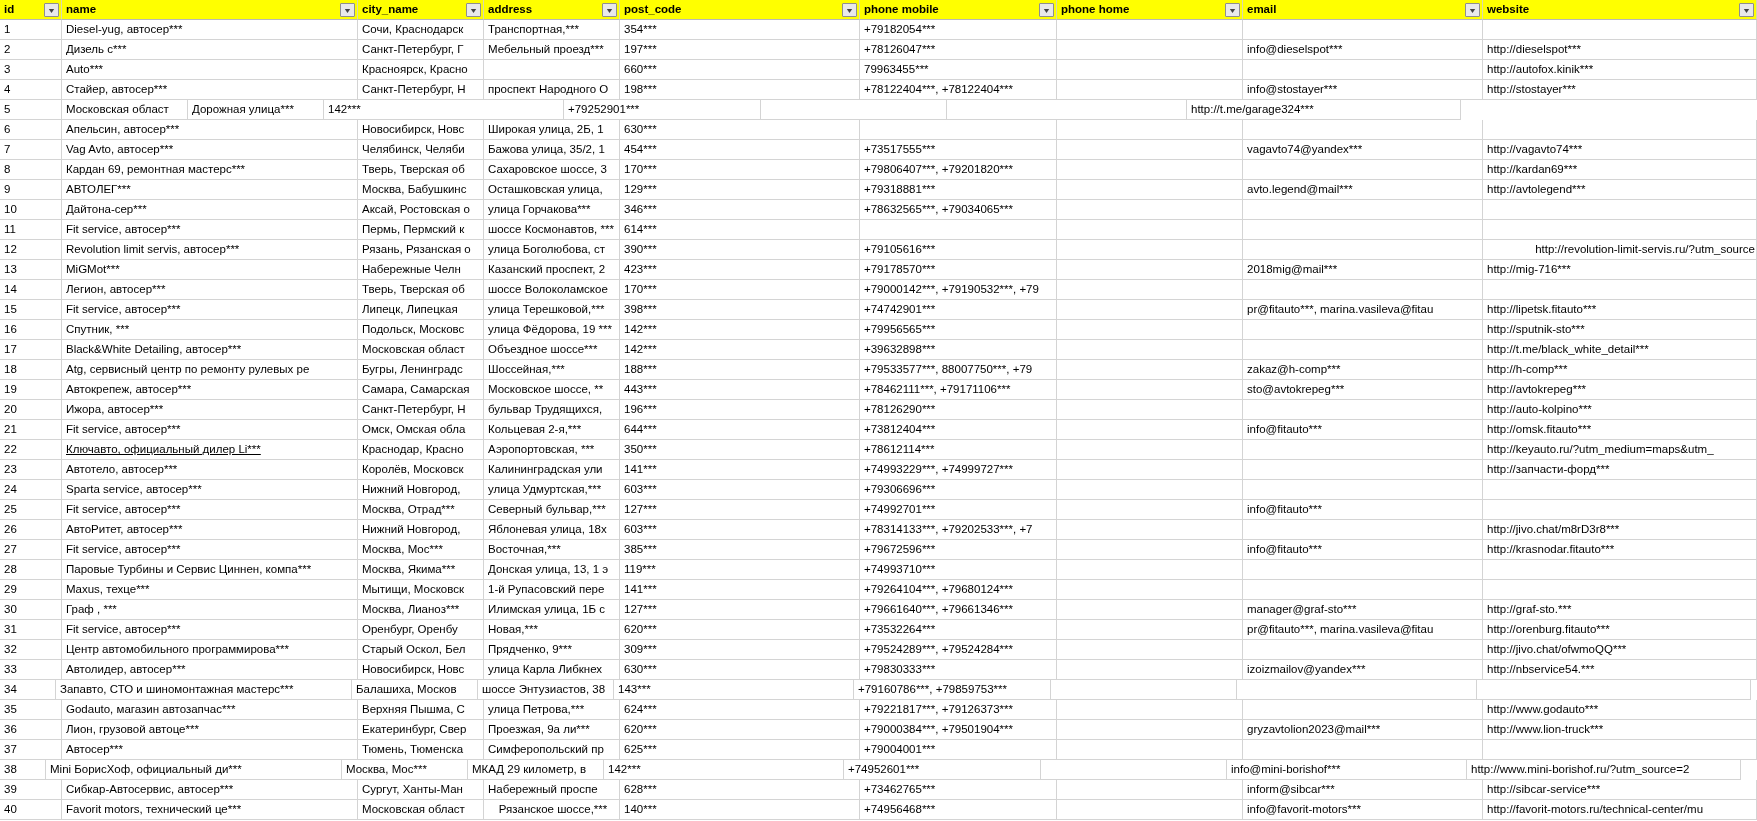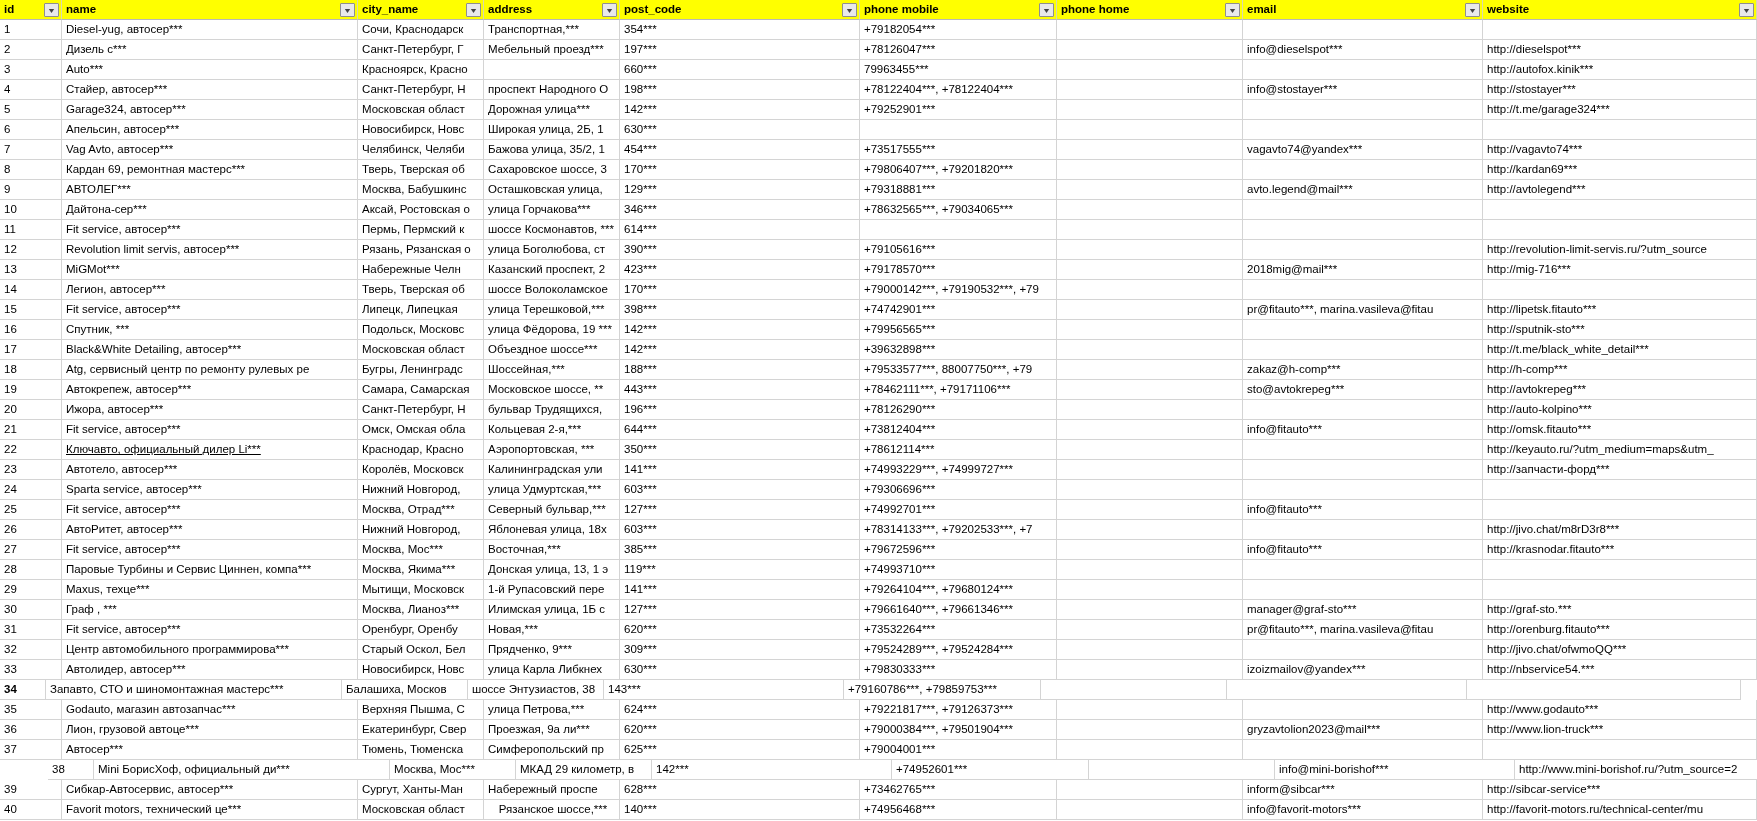--- a/index.html
+++ b/index.html
@@ -111,21 +111,20 @@
         <div class="cell" style="width: 126px;">Санкт-Петербург, Н</div>
         <div class="cell" style="width: 136px;">проспект Народного О</div>
         <div class="cell" style="width: 240px;">198***</div>
         <div class="cell" style="width: 197px;">+78122404***, +78122404***</div>
         <div class="cell" style="width: 186px;"></div>
         <div class="cell" style="width: 240px;">info@stostayer***</div>
         <div class="cell" style="width: 274px;">http://stostayer***</div>
       </div>
       <div class="row">
         <div class="cell" style="width: 62px;">5</div>
-        <div class="cell" style="width: 296px;">Garage324, автосер***</div>
         <div class="cell" style="width: 126px;">Московская област</div>
         <div class="cell" style="width: 136px;">Дорожная улица***</div>
         <div class="cell" style="width: 240px;">142***</div>
         <div class="cell" style="width: 197px;">+79252901***</div>
         <div class="cell" style="width: 186px;"></div>
         <div class="cell" style="width: 240px;"></div>
         <div class="cell" style="width: 274px;">http://t.me/garage324***</div>
       </div>
       <div class="row">
         <div class="cell" style="width: 62px;">6</div>
@@ -195,21 +194,21 @@
       </div>
       <div class="row">
         <div class="cell" style="width: 62px;">12</div>
         <div class="cell" style="width: 296px;">Revolution limit servis, автосер***</div>
         <div class="cell" style="width: 126px;">Рязань, Рязанская о</div>
         <div class="cell" style="width: 136px;">улица Боголюбова, ст</div>
         <div class="cell" style="width: 240px;">390***</div>
         <div class="cell" style="width: 197px;">+79105616***</div>
         <div class="cell" style="width: 186px;"></div>
         <div class="cell" style="width: 240px;"></div>
-        <div class="cell" style="width: 274px;">http://revolution-limit-servis.ru/?utm_source</div>
+        <div class="cell" style="width: 274px; text-align: right;">http://revolution-limit-servis.ru/?utm_source</div>
       </div>
       <div class="row">
         <div class="cell" style="width: 62px;">13</div>
         <div class="cell" style="width: 296px;">MiGMot***</div>
         <div class="cell" style="width: 126px;">Набережные Челн</div>
         <div class="cell" style="width: 136px;">Казанский проспект, 2</div>
         <div class="cell" style="width: 240px;">423***</div>
         <div class="cell" style="width: 197px;">+79178570***</div>
         <div class="cell" style="width: 186px;"></div>
         <div class="cell" style="width: 240px;">2018mig@mail***</div>
@@ -429,21 +428,21 @@
         <div class="cell" style="width: 296px;">Автолидер, автосер***</div>
         <div class="cell" style="width: 126px;">Новосибирск, Новс</div>
         <div class="cell" style="width: 136px;">улица Карла Либкнех</div>
         <div class="cell" style="width: 240px;">630***</div>
         <div class="cell" style="width: 197px;">+79830333***</div>
         <div class="cell" style="width: 186px;"></div>
         <div class="cell" style="width: 240px;">izoizmailov@yandex***</div>
         <div class="cell" style="width: 274px;">http://nbservice54.***</div>
       </div>
       <div class="row">
-        <div class="cell" style="width: 46px; font-weight: bold;">34</div>
+        <div class="cell" style="width: 56px;">34</div>
         <div class="cell" style="width: 296px;">Запавто, СТО и шиномонтажная мастерс***</div>
         <div class="cell" style="width: 126px;">Балашиха, Москов</div>
         <div class="cell" style="width: 136px;">шоссе Энтузиастов, 38</div>
         <div class="cell" style="width: 240px;">143***</div>
         <div class="cell" style="width: 197px;">+79160786***, +79859753***</div>
         <div class="cell" style="width: 186px;"></div>
         <div class="cell" style="width: 240px;"></div>
         <div class="cell" style="width: 274px;"></div>
       </div>
       <div class="row">
@@ -473,21 +472,21 @@
         <div class="cell" style="width: 296px;">Автосер***</div>
         <div class="cell" style="width: 126px;">Тюмень, Тюменска</div>
         <div class="cell" style="width: 136px;">Симферопольский пр</div>
         <div class="cell" style="width: 240px;">625***</div>
         <div class="cell" style="width: 197px;">+79004001***</div>
         <div class="cell" style="width: 186px;"></div>
         <div class="cell" style="width: 240px;"></div>
         <div class="cell" style="width: 274px;"></div>
       </div>
       <div class="row">
-        <div class="cell" style="width: 46px; margin-left: 48px;">38</div>
+        <div class="cell" style="width: 46px;">38</div>
         <div class="cell" style="width: 296px;">Mini БорисХоф, официальный ди***</div>
         <div class="cell" style="width: 126px;">Москва, Мос***</div>
         <div class="cell" style="width: 136px;">МКАД 29 километр, в</div>
         <div class="cell" style="width: 240px;">142***</div>
         <div class="cell" style="width: 197px;">+74952601***</div>
         <div class="cell" style="width: 186px;"></div>
         <div class="cell" style="width: 240px;">info@mini-borishof***</div>
         <div class="cell" style="width: 274px;">http://www.mini-borishof.ru/?utm_source=2</div>
       </div>
       <div class="row">

